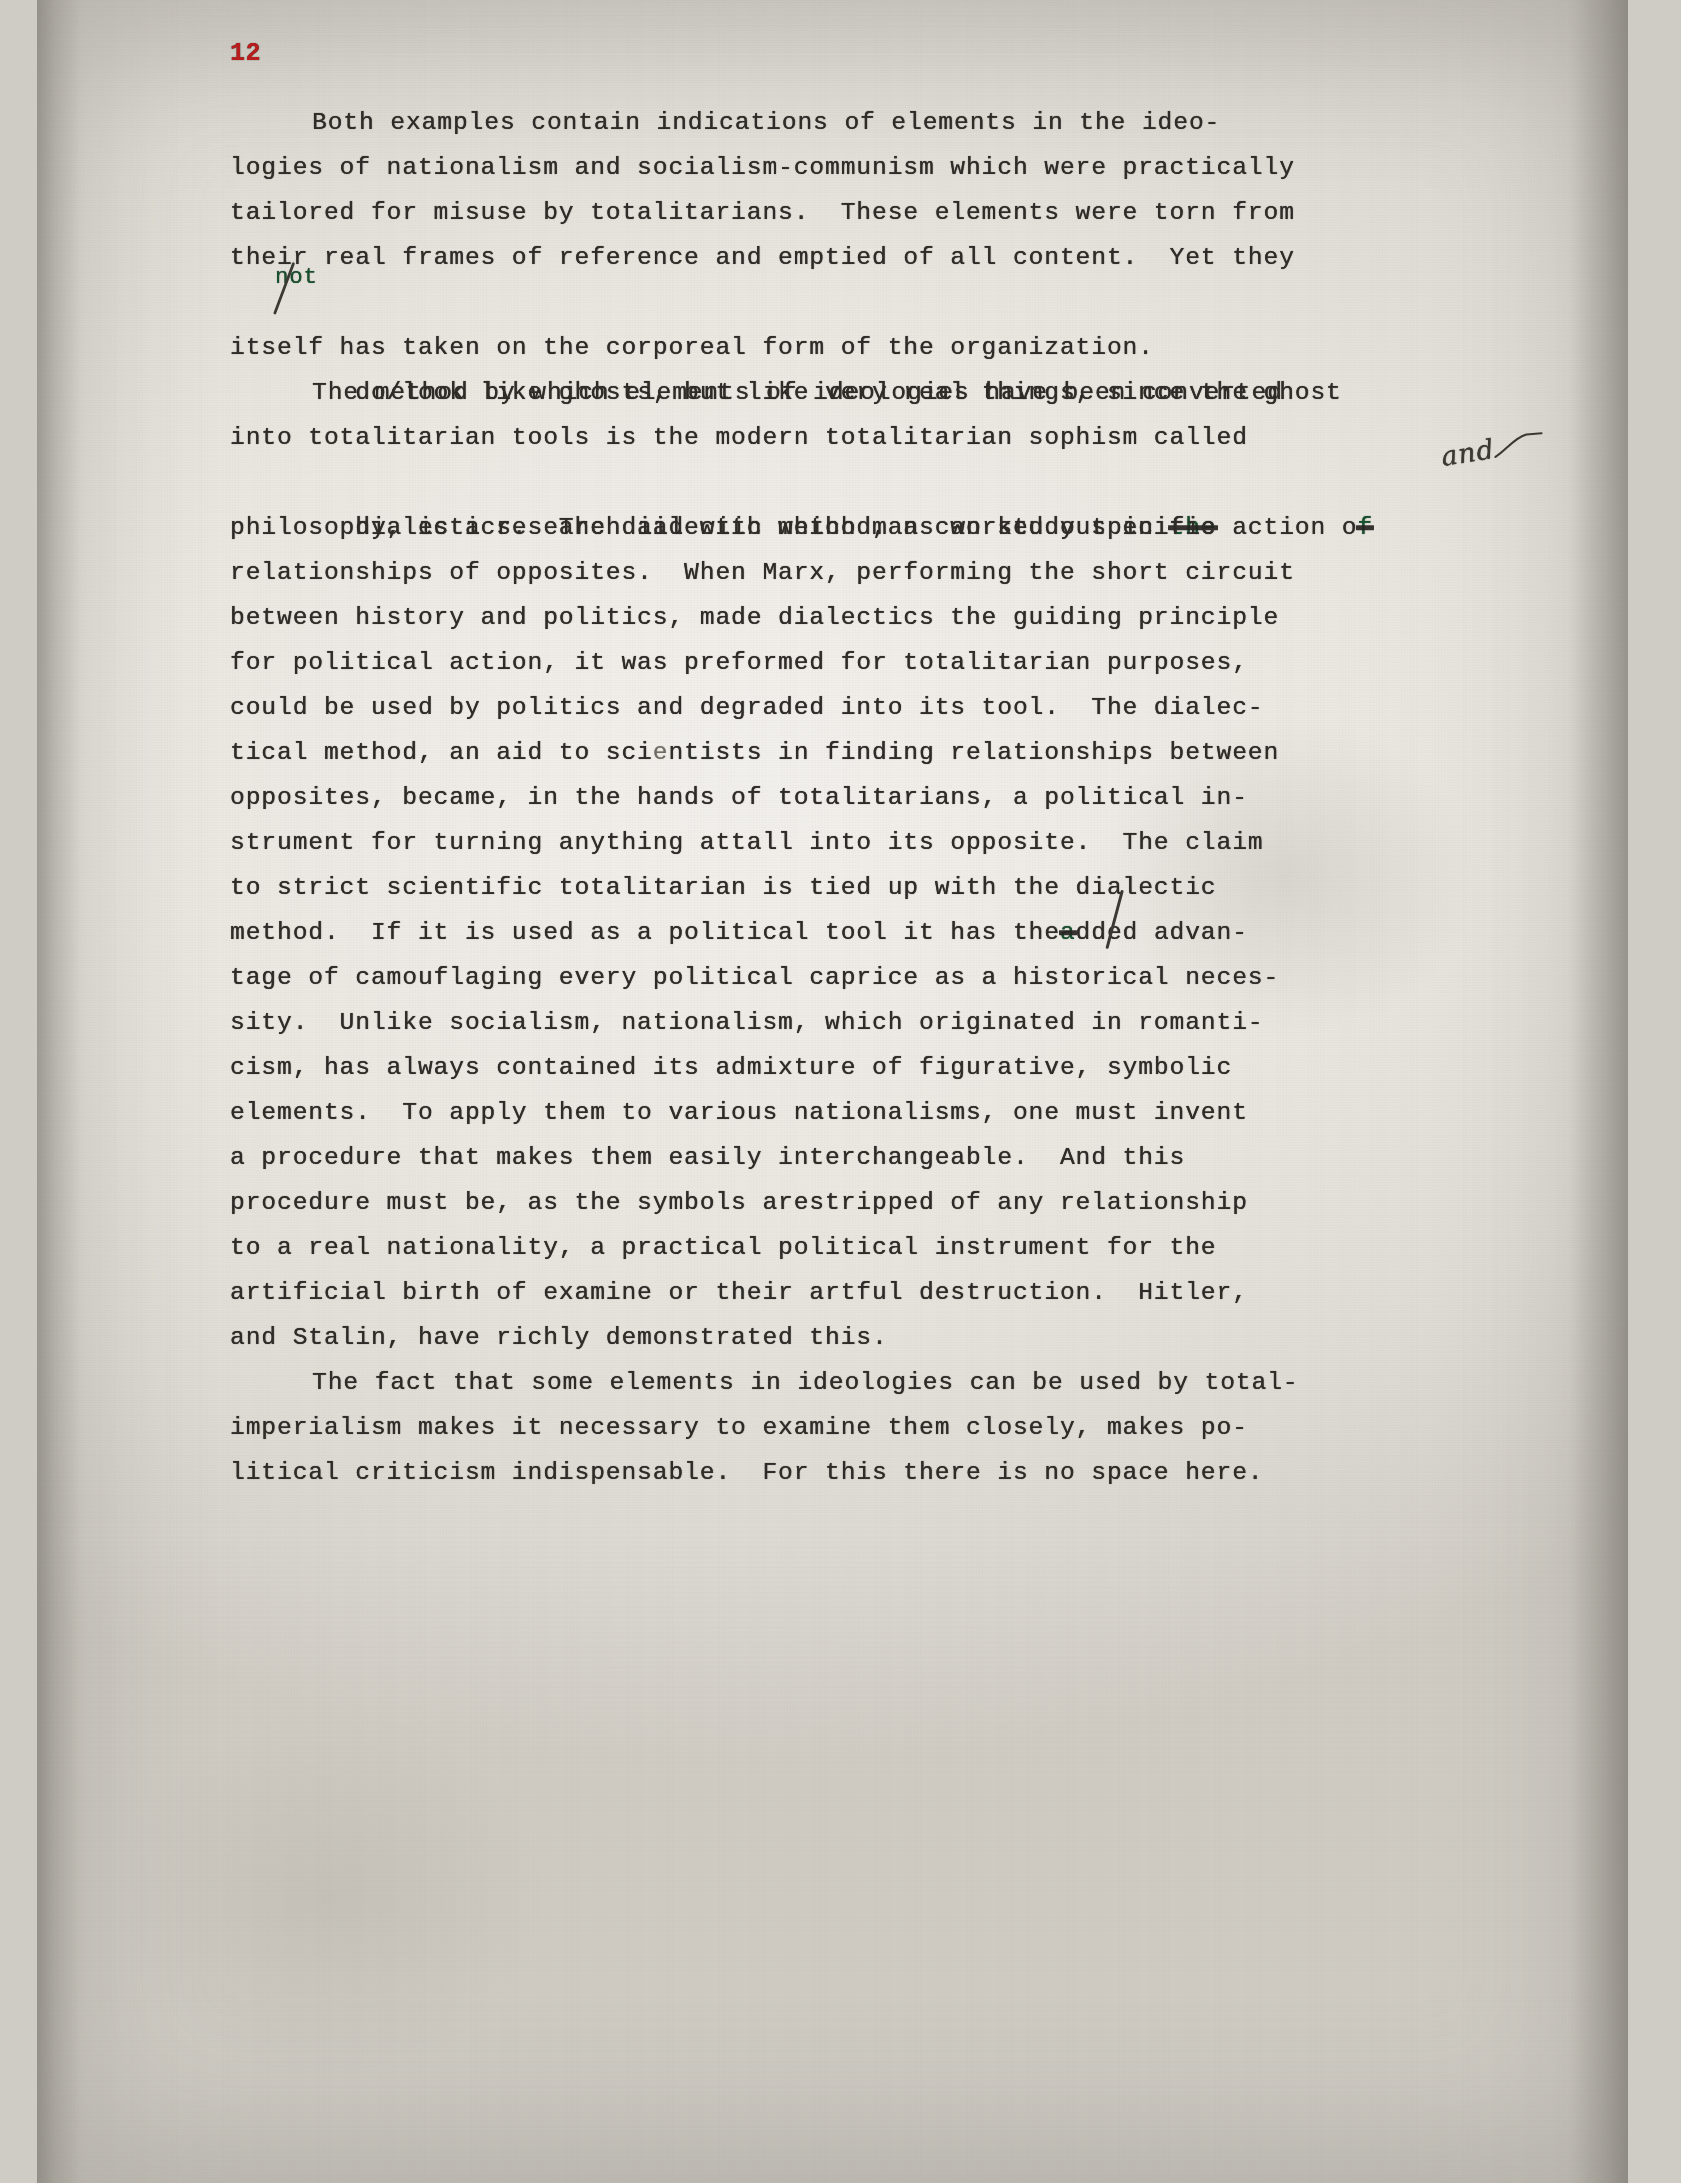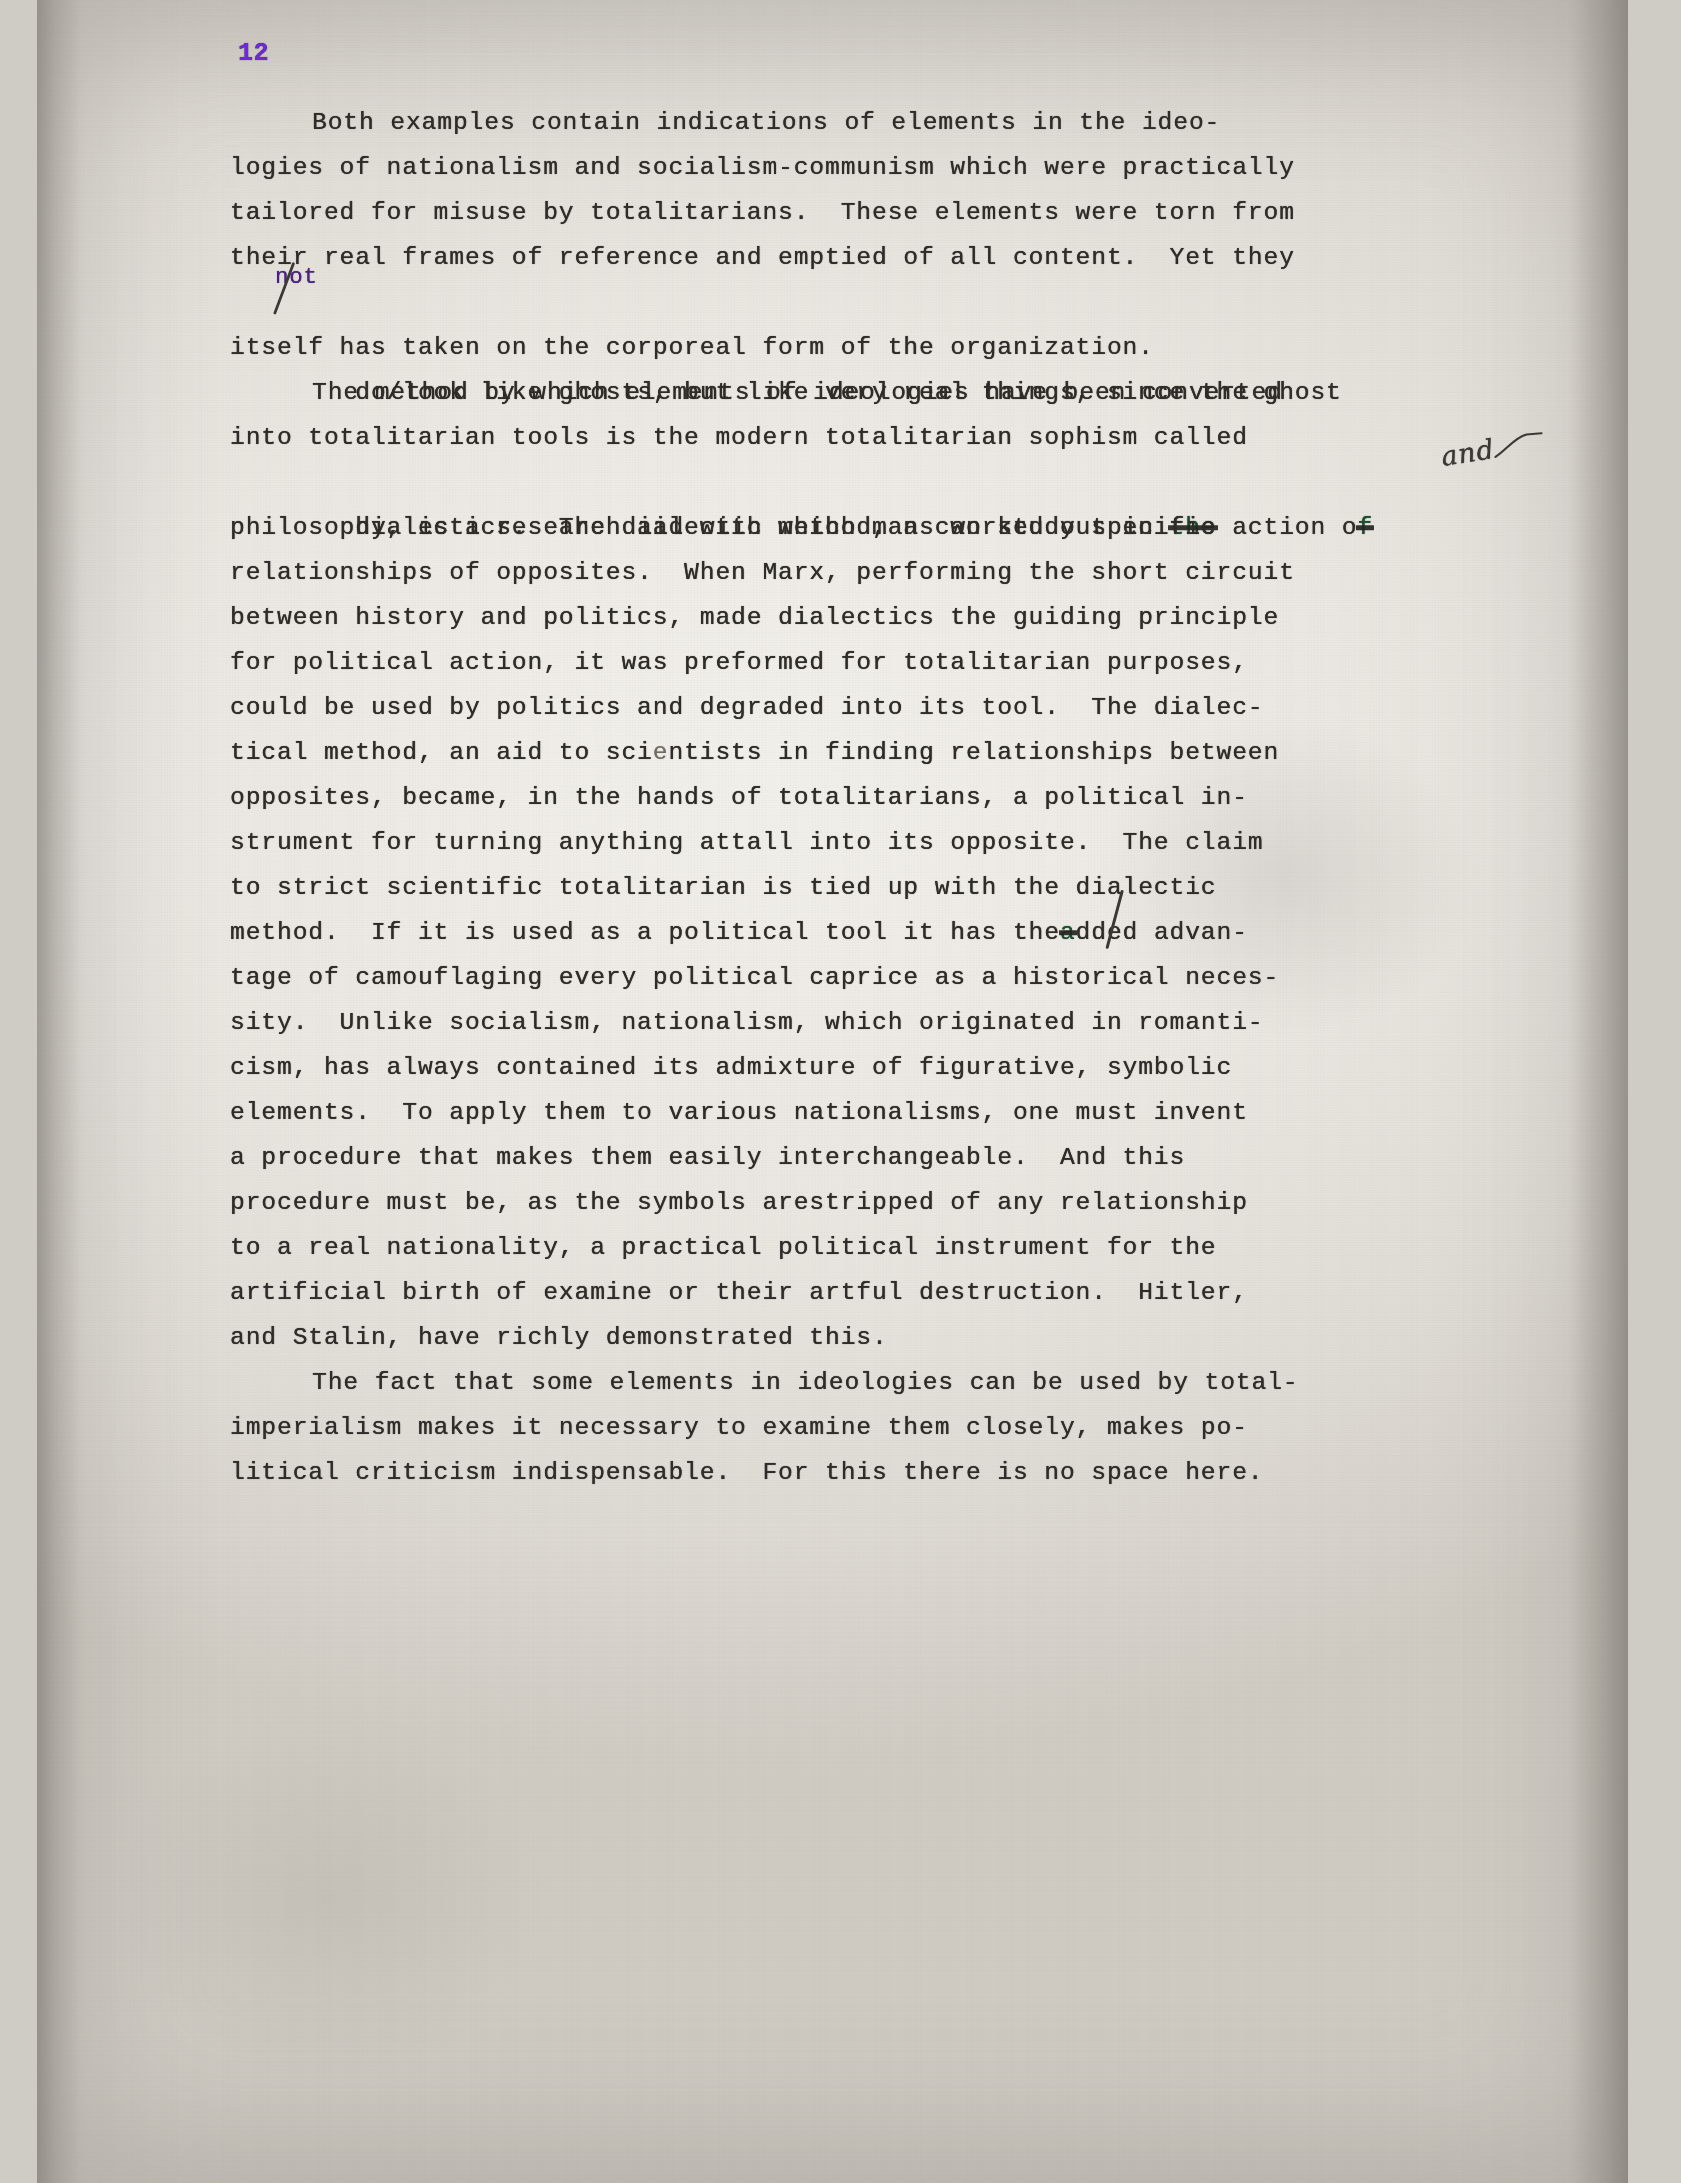--- a/index.html
+++ b/index.html
@@ -73,24 +73,23 @@
     left: 0; top: 0;
     width: 100%; height: 100%;
   }
 
   .pagenum {
     position: absolute;
     left: 230px;
     top: 39px;
     font-size: 25px;
     font-weight: 700;
-    color: #6d28d9;
+    color: #b91c1c;
     letter-spacing: 0.6px;
     text-shadow: 0 0 0.9px rgba(40,38,34,.9), 0.4px 0.2px 0.7px rgba(70,66,60,.45);
-    margin-left: 8px;
   }
 
   .body {
     position: absolute;
     left: 230px;
     top: 100px;
     width: 1262px;
   }
 
   .ln {
@@ -108,21 +107,21 @@
   .ln.indent { padding-left: 82px; }
 
   
   .faint { color: #6f6b63; text-shadow: 0 0 0.9px rgba(110,106,98,.6); }
 
   
   .interlinear {
     position: absolute;
     font-size: 22.4px;
     letter-spacing: 0.8px;
-    color: #4c1d95;
+    color: #14532d;
     white-space: pre;
     text-shadow: 0 0 0.7px rgba(45,42,38,.8), 0.4px 0.2px 0.7px rgba(80,76,70,.4);
   }
 
   
   .xstrike {
     position: relative;
     color: #14532d;
     text-shadow: 0 0 1px rgba(35,33,30,.95);
   }

